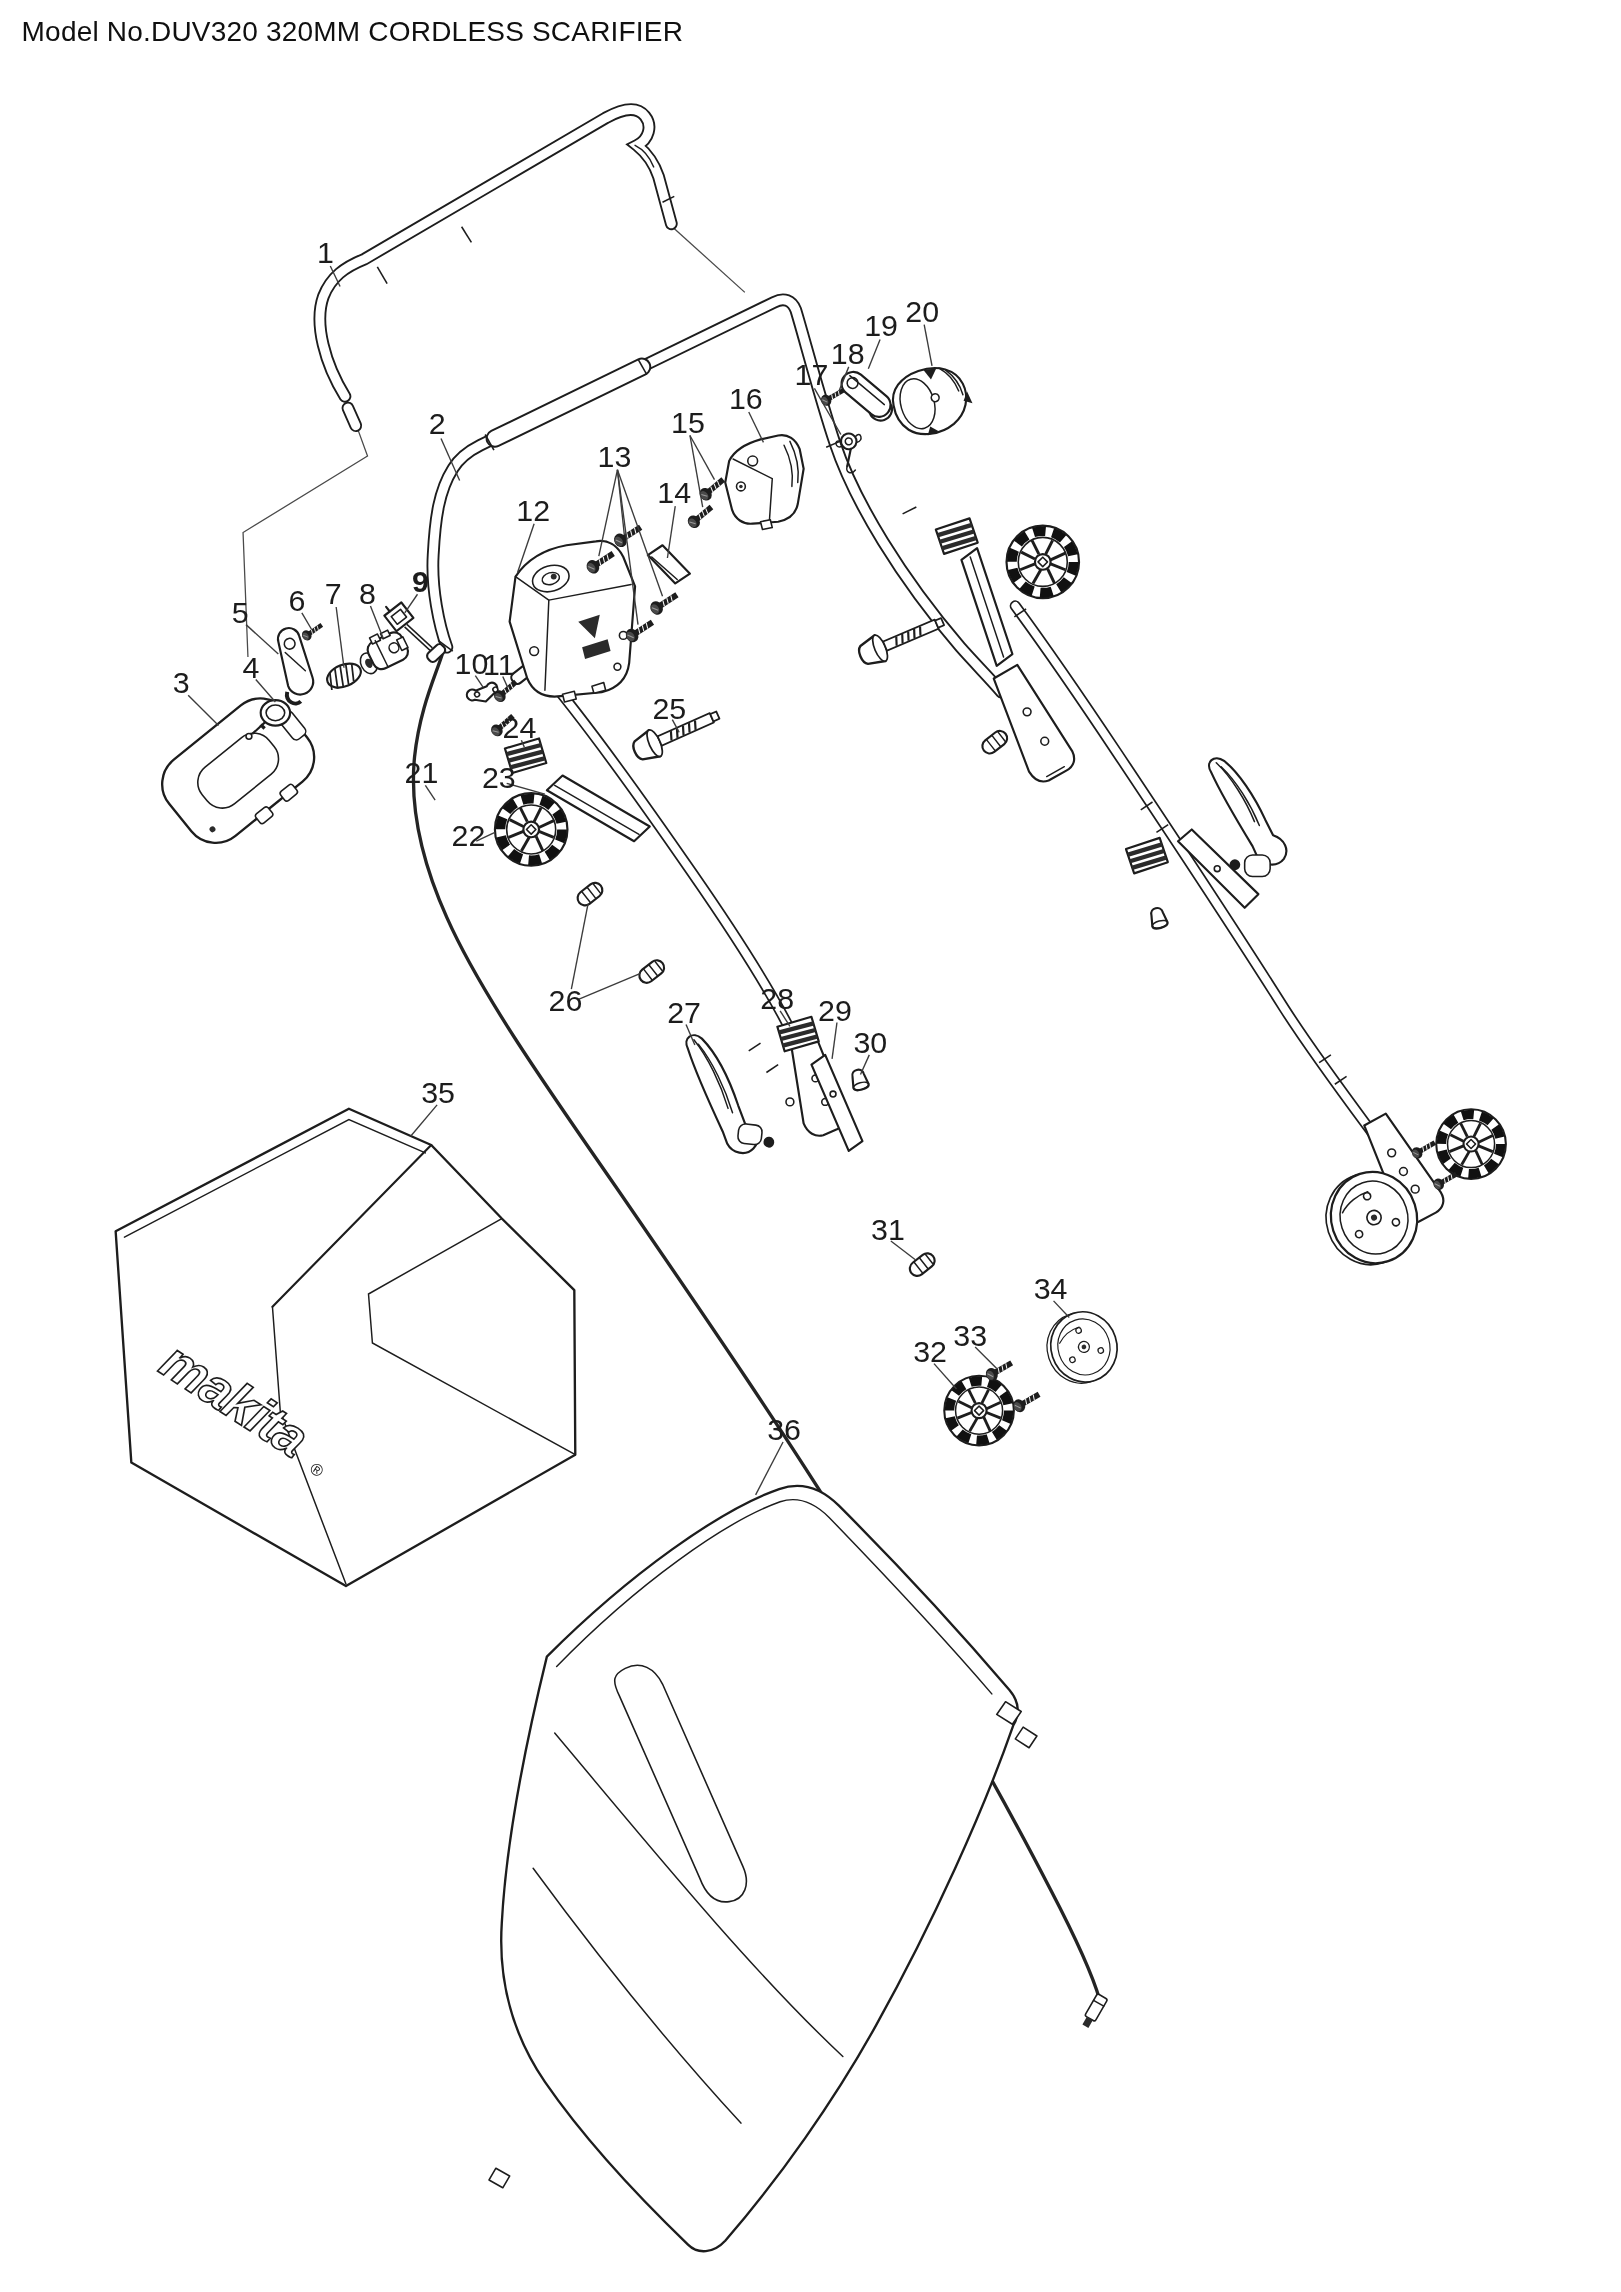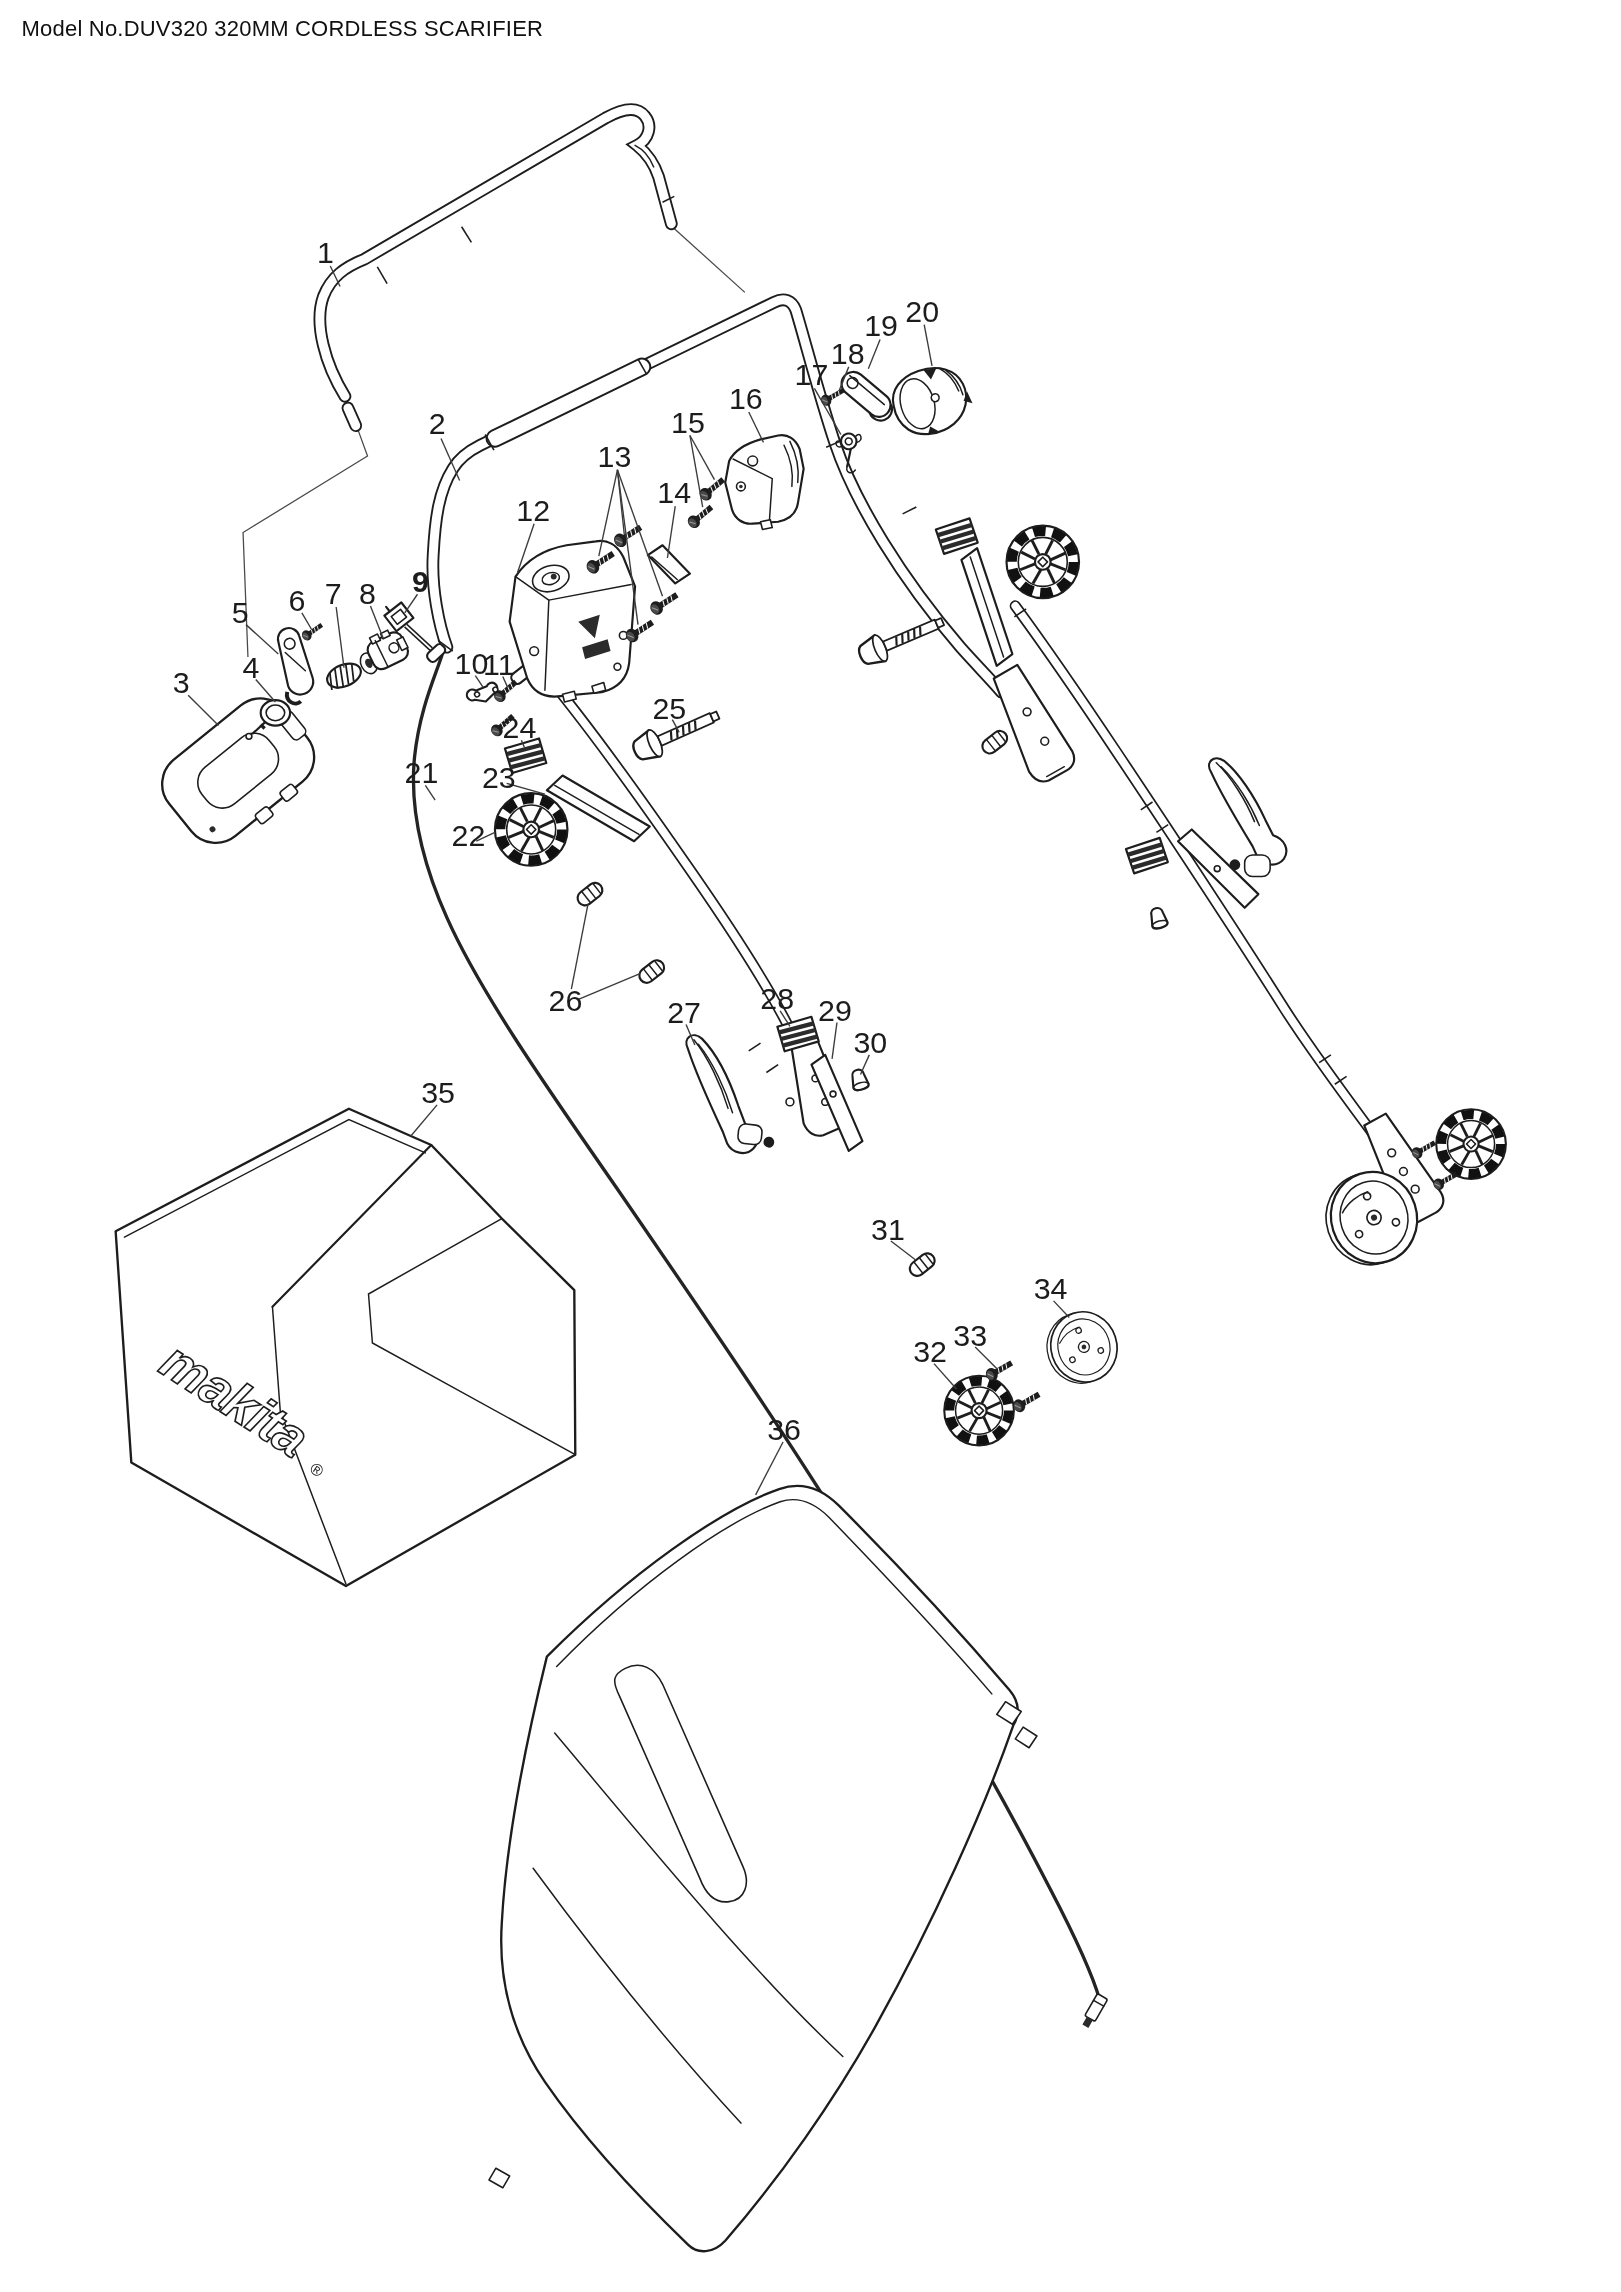--- a/index.html
+++ b/index.html
@@ -1,17 +1,17 @@
 <!DOCTYPE html>
 <html><head>
 <meta charset="utf-8">
 <style>
   html,body{margin:0;padding:0;background:#ffffff;}
   .canvas{position:relative;width:1621px;height:2293px;background:#fff;font-family:"Liberation Sans",sans-serif;overflow:hidden;}
-  .title{position:absolute;left:21.6px;top:15.7px;font-size:22px;color:#101010;letter-spacing:0.2px;white-space:nowrap;text-align:right;}
+  .title{position:absolute;left:21.6px;top:15.7px;font-size:28px;color:#101010;letter-spacing:0.2px;white-space:nowrap;text-align:right;}
   svg{position:absolute;left:0;top:0;}
   .tA{stroke:#1d1d1d;stroke-width:13;fill:none;stroke-linecap:round;}
   .tB{stroke:#fff;stroke-width:9.2;fill:none;stroke-linecap:round;}
   .uA{stroke:#1d1d1d;stroke-width:11.5;fill:none;stroke-linecap:round;}
   .uB{stroke:#fff;stroke-width:8;fill:none;stroke-linecap:round;}
   .gA{stroke:#1d1d1d;stroke-width:19;fill:none;stroke-linecap:round;}
   .gB{stroke:#fff;stroke-width:15;fill:none;stroke-linecap:round;}
   .ln{stroke:#1d1d1d;stroke-width:2.2;fill:none;stroke-linecap:round;stroke-linejoin:round;}
   .ln1{stroke:#1d1d1d;stroke-width:1.5;fill:none;stroke-linecap:round;}
   .wf{fill:#fff;stroke:#1d1d1d;stroke-width:2.2;stroke-linejoin:round;}

